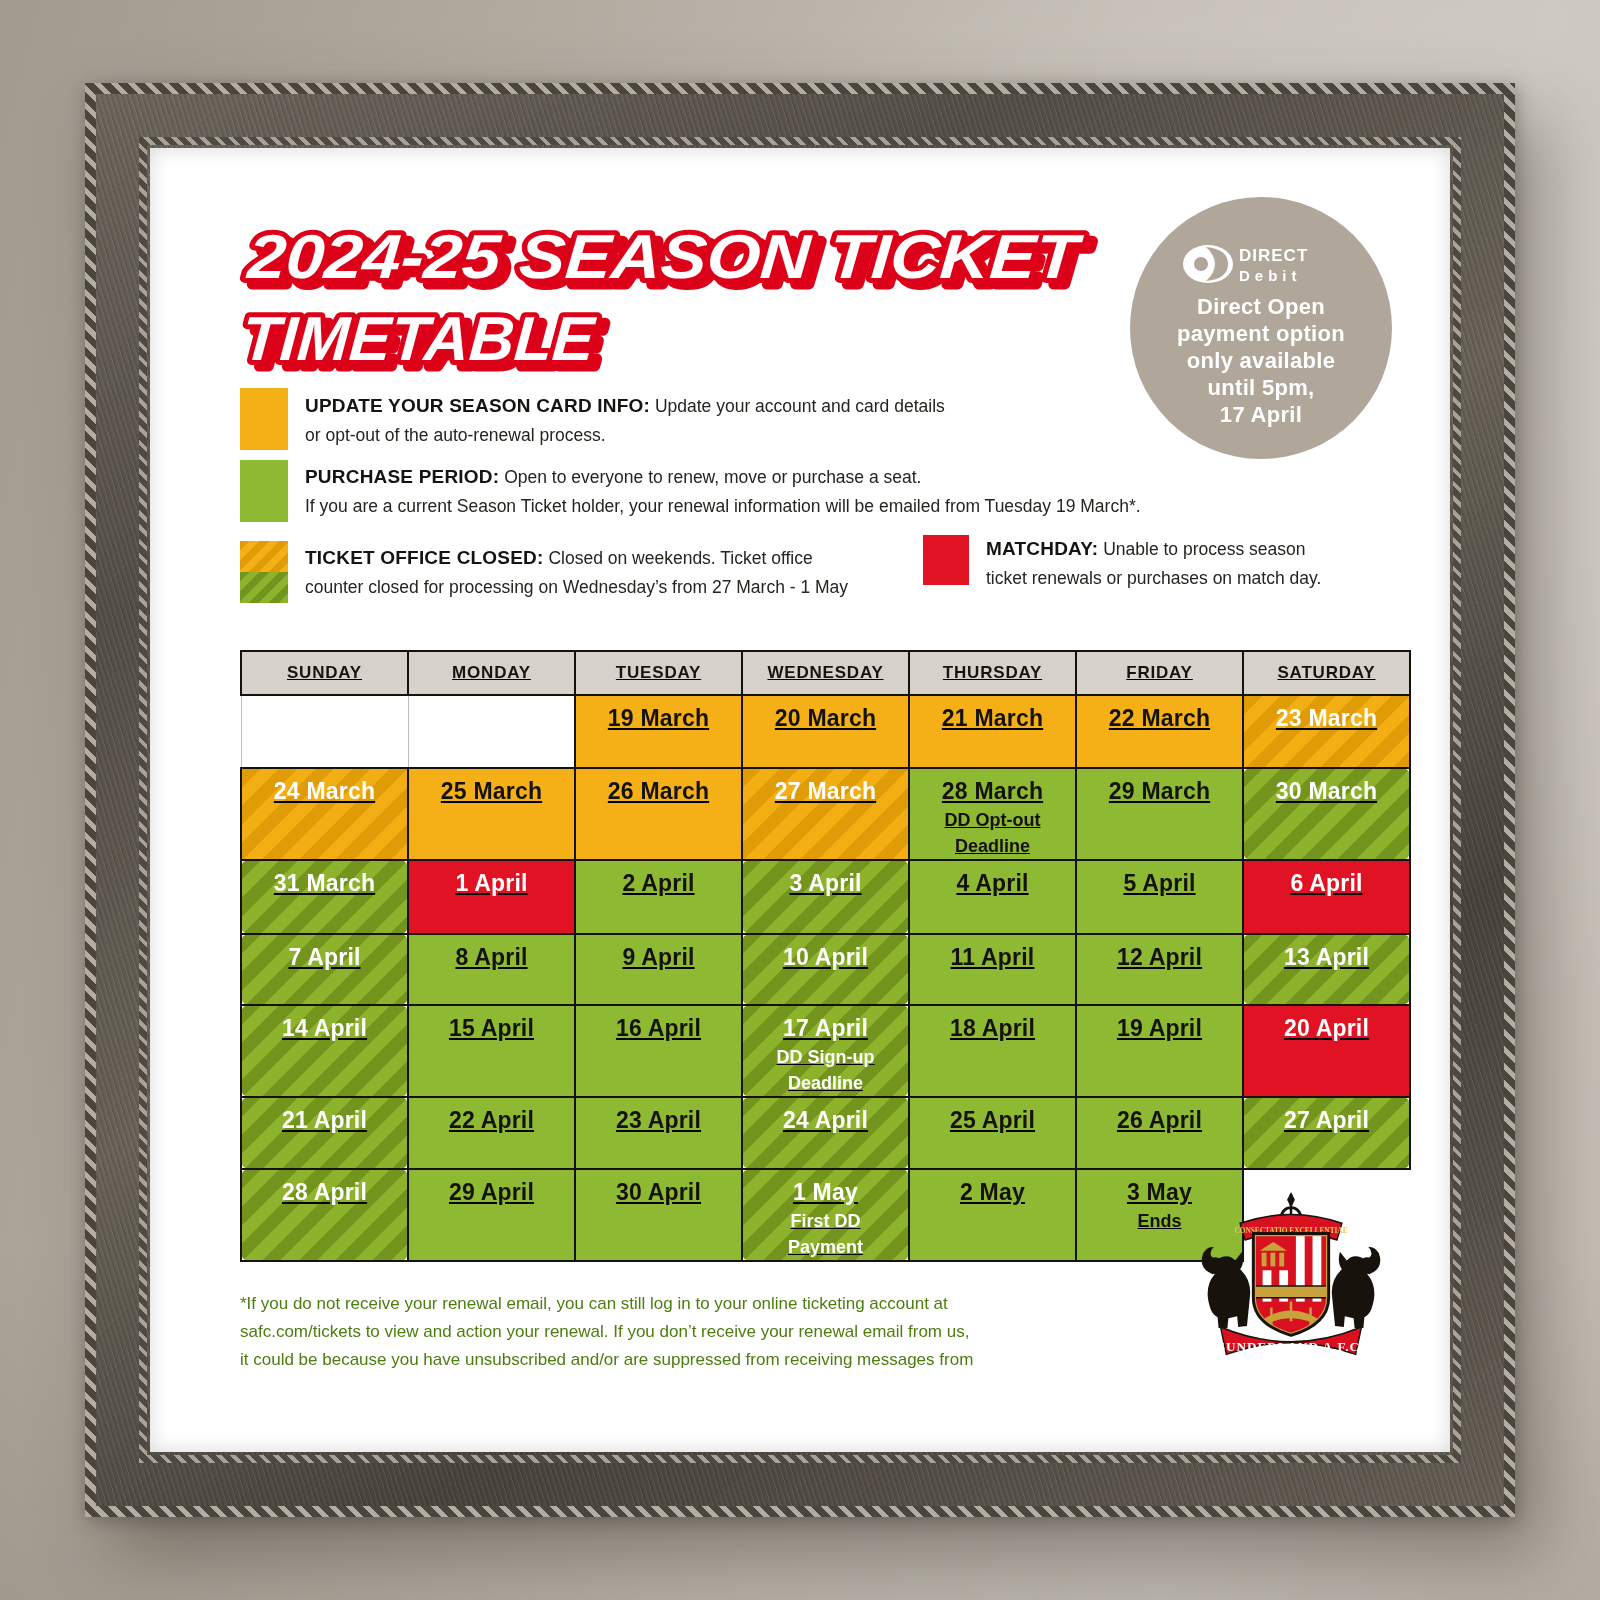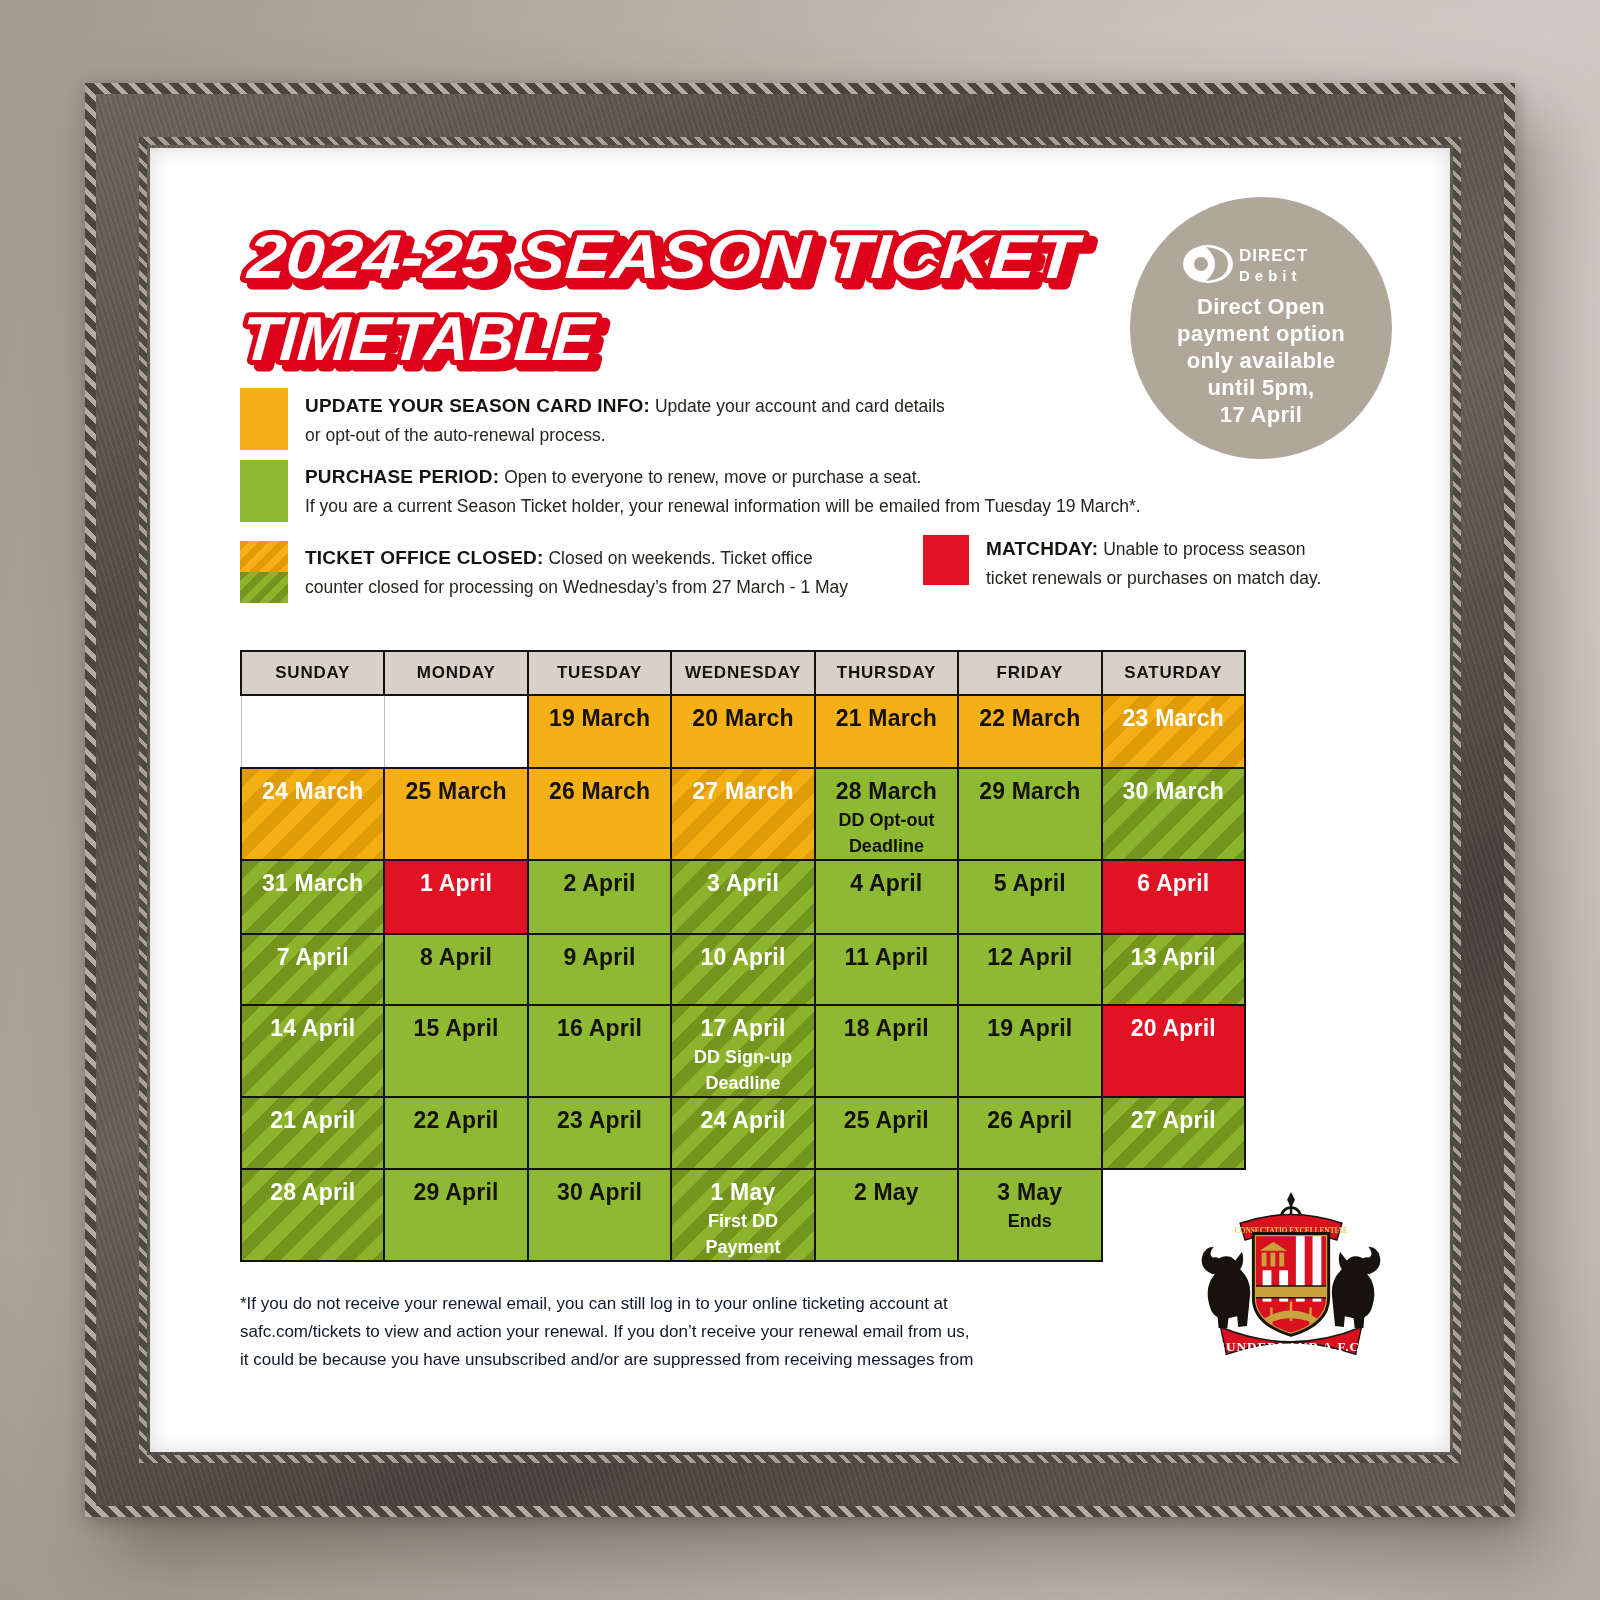--- a/index.html
+++ b/index.html
@@ -39,43 +39,43 @@
   .sw-green{background:#8eb933;}
   .sw-red{width:46px;height:50px;background:#e01223;margin-top:3px;}
   .sw-split{display:flex;flex-direction:column;}
   .sw-split .half{flex:1;}
   .half-ys{background:repeating-linear-gradient(135deg,#df9c07 0 7px,#f5b017 7px 14px);}
   .half-gs{background:repeating-linear-gradient(135deg,#74951d 0 7px,#8cb32b 7px 14px);}
   .legend-text{margin-left:17px;font-size:17.5px;line-height:29px;color:#27241f;white-space:nowrap;padding-top:2px;}
   .legend-label{font-weight:bold;font-size:19px;letter-spacing:.2px;color:#151411;}
 
   
-  .cal{position:absolute;left:90px;top:502px;border-collapse:collapse;table-layout:fixed;width:1006px;}
+  .cal{position:absolute;left:90px;top:502px;border-collapse:collapse;table-layout:fixed;width:1171px;text-decoration:underline;}
   .cal th{background:#d6d2c9;color:#17140f;font-size:17px;font-weight:bold;letter-spacing:.8px;
     border:2px solid #15120d;height:40px;text-align:center;}
   .cal td{border:2px solid #15120d;vertical-align:top;text-align:center;padding:9px 2px 2px 2px;}
   .cal tbody tr:nth-child(1){height:73px;}
   .cal tbody tr:nth-child(2){height:78px;}
   .cal tbody tr:nth-child(3){height:74px;}
   .cal tbody tr:nth-child(4){height:71px;}
   .cal tbody tr:nth-child(5){height:80px;}
   .cal tbody tr:nth-child(6){height:72px;}
   .cal tbody tr:nth-child(7){height:78px;}
   .cal .date{font-size:23px;font-weight:bold;letter-spacing:.2px;}
   .cal .note{font-size:18px;font-weight:bold;line-height:21px;margin-top:5px;}
   .c-e{background:#ffffff;border:1px solid #bcbcbc !important;}
   .c-x{background:#ffffff;border:none !important;}
   .c-y{background:#f5b017;color:#15120d;}
   .c-g{background:#8eb933;color:#15120d;}
   .c-r{background:#e01223;color:#ffffff;}
   .c-ys{background:repeating-linear-gradient(135deg,#df9c07 0 13px,#f3ae14 13px 26px);color:#ffffff;}
-  .c-gs{background:repeating-linear-gradient(135deg,#74951d 0 13px,#8cb32b 13px 26px);color:#ffffff;}
-
-  
-  .footnote{position:absolute;left:90px;top:1142px;font-size:17px;line-height:28px;color:#0f172a;white-space:nowrap;}
+  .c-gs{background:repeating-linear-gradient(135deg,#74951d 0 13px,#8cb32b 13px 26px);color:#ffffff;border-radius:8px;}
+
+  
+  .footnote{position:absolute;left:90px;top:1142px;font-size:17px;line-height:28px;color:#4d7c0f;white-space:nowrap;}
 
   
   .crest-svg{position:absolute;left:1043px;top:1044px;}
 </style>
 </head>
 <body>
 
 <div class="wall">
   <div class="frame">
     <div class="rope-outer"></div>

